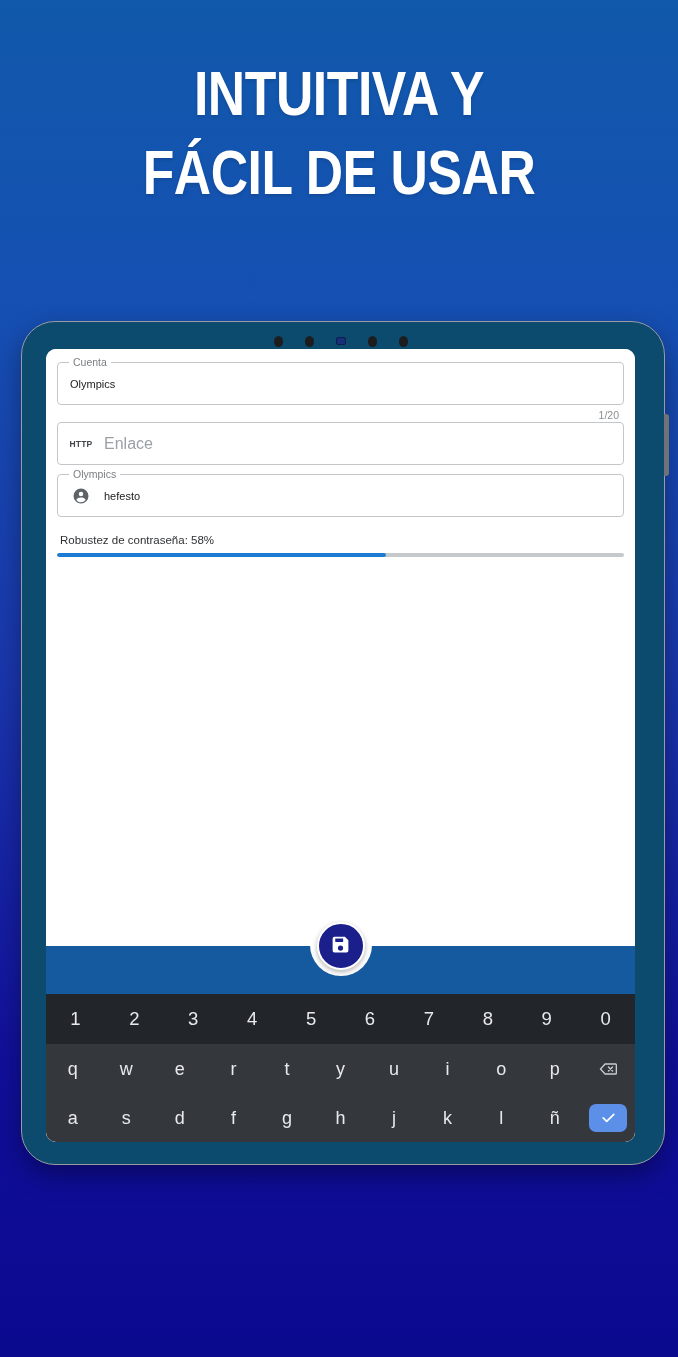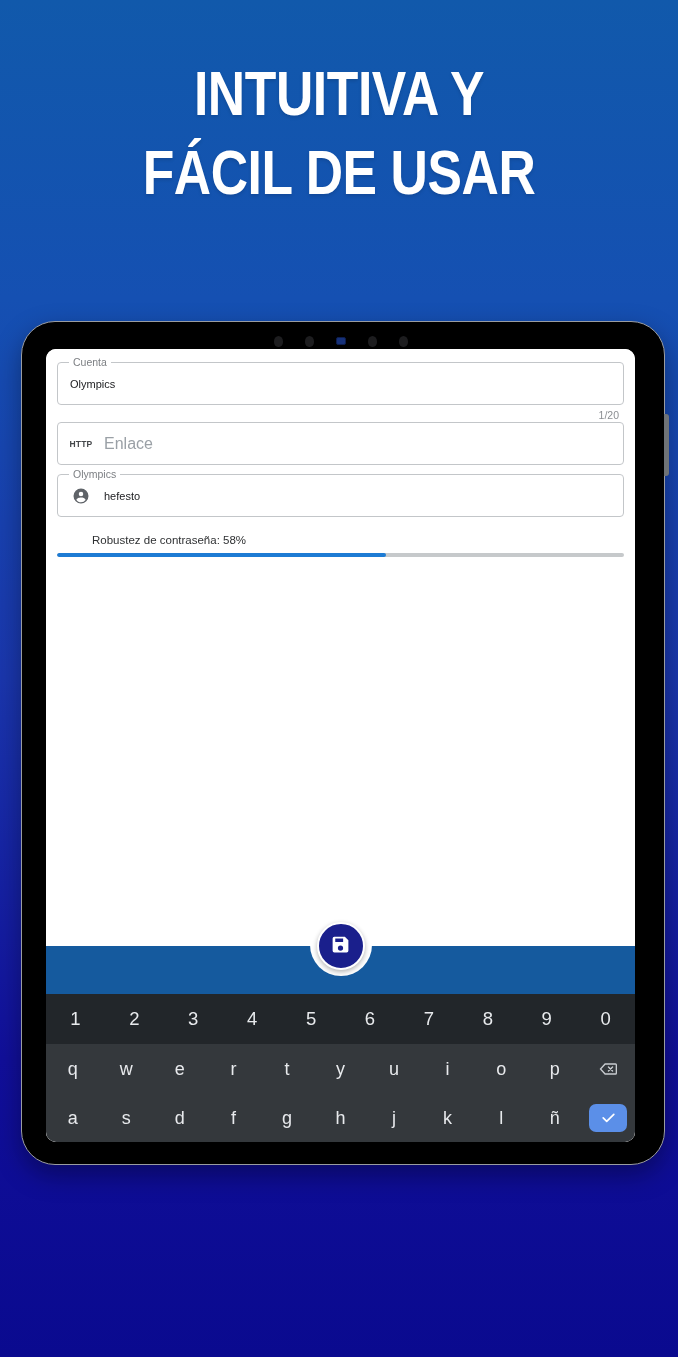--- a/index.html
+++ b/index.html
@@ -40,21 +40,21 @@
   }
   .headline .ln { display: block; white-space: nowrap; }
 
   
   .tablet {
     position: absolute;
     left: 21px;
     top: 321px;
     width: 644px;
     height: 844px;
-    background: #000000;
+    background: #0c4a6e;
     border-radius: 34px;
     border: 1.5px solid #9a9ca0;
     box-shadow: 0 10px 26px rgba(0,0,0,0.35);
     padding: 26px 0 0 0;
   }
   .tablet-inner {
     position: absolute;
     left: 24px;
     top: 27px;
     width: 589px;
@@ -189,21 +189,20 @@
     line-height: 13px;
   }
   .gap-8 { height: 9px; }
   .gap-7 { height: 7px; }
 
   .strength-label {
     font-size: 11.5px;
     color: #2f3133;
     padding: 9px 0 0 3px;
     line-height: 14px;
-    margin-left: 32px;
   }
   .progress-track {
     margin-top: 6px;
     height: 4px;
     width: 100%;
     background: #c6c9cb;
     border-radius: 2px;
     overflow: hidden;
   }
   .progress-fill {

